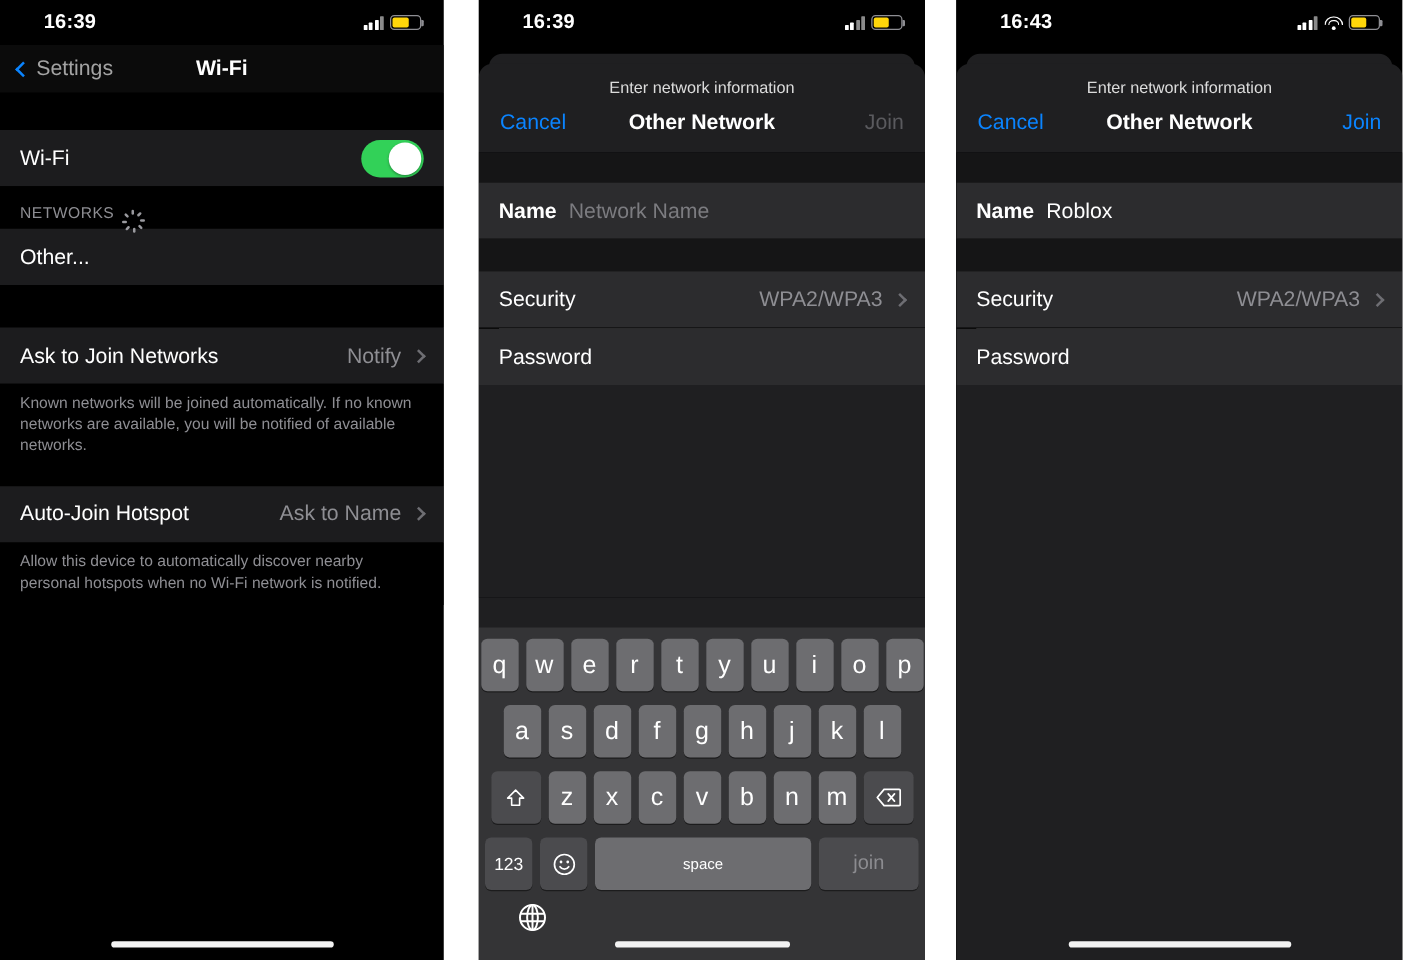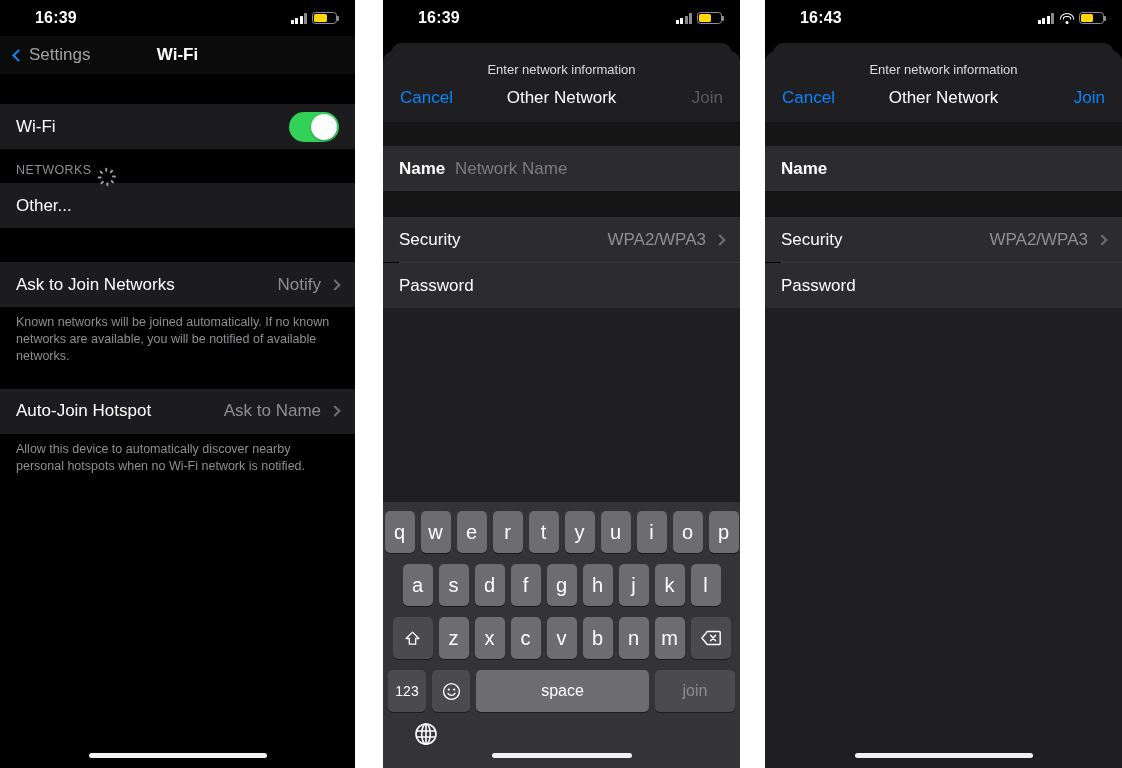--- a/index.html
+++ b/index.html
@@ -74,21 +74,21 @@
                   box-shadow: 0 1px 2px rgba(0,0,0,.35); }
 
   
   .dim { position:absolute; inset:0; background:#000; }
   .sheet-back { position:absolute; left:8px; right:8px; top:43px; height:40px;
                 background:#1f1f21; border-radius:11px 11px 0 0; }
   .sheet { position:absolute; left:0; right:0; top:51px; bottom:0; background:#1f1f21;
            border-radius:11px 11px 0 0; overflow:hidden; }
   .sheet-sub { text-align:center; color:#dcdcdc; font-size:13px; padding:11px 0 3px; }
   .sheet-nav { display:flex; align-items:center; justify-content:space-between; padding: 8px 17px 14px; position:relative; }
-  .sheet-nav .t { position:absolute; left:0; right:0; text-align:center; color:#fff; font-size:17px; font-weight:normal; pointer-events:none; }
+  .sheet-nav .t { position:absolute; left:0; right:0; text-align:center; color:#fff; font-size:17px; font-weight:bold; pointer-events:none; }
   .act { font-size:17px; color:#0a84ff; cursor:pointer; }
   .act.disabled { color:#5a5a5e; }
   .sheet-body { background:#000; }
   .frow { background:#2c2c2e; min-height:45px; display:flex; align-items:center; padding:12px 16px; color:#fff; font-size:17px; }
   .frow .k { font-weight:bold; min-width:56px; }
   .frow .inp { flex:1; color:#fff; font-size:17px; }
   .frow .inp.ph { color:#7c7c80; }
   .frow .val { color:#8e8e93; font-size:17px; }
   .fgap { height:25px; background:#151516; }
   .fsep { height:1px; background:#3a3a3c; margin-left:16px; background-clip:content-box; }
@@ -96,21 +96,21 @@
 
   
   .kbd { position:absolute; left:0; right:0; bottom:0; background:#343436; padding-top:9px; }
   .krow { display:flex; justify-content:center; gap:6px; margin-bottom:11px; }
   .key { background:#6d6d70; color:#fff; border-radius:5px; height:42px; min-width:30px; flex:0 0 30px;
          display:flex; align-items:center; justify-content:center; font-size:20px; box-shadow:0 1px 0 rgba(0,0,0,.45); cursor:pointer; }
   .key.dark { background:#4b4b4e; }
   .krow.r2 { padding: 0 17px; }
   .krow.r3 { padding: 0 0; }
   .key.wide { flex:0 0 40px; min-width:40px; font-size:15px; }
-  .key.space { flex:1 1 auto; font-size:16px; max-width:208px; }
+  .key.space { flex:1 1 auto; font-size:12px; max-width:208px; }
   .key.num { flex:0 0 38px; min-width:38px; font-size:14px; background:#4b4b4e; }
   .key.emoji { flex:0 0 38px; min-width:38px; background:#4b4b4e; font-size:17px; }
   .key.join { flex:0 0 80px; min-width:80px; background:#4b4b4e; color:#8c8c90; font-size:16px; }
   .kb-bottom { height:52px; position:relative; }
   .globe { position:absolute; left:31px; top:6px; width:24px; height:24px; cursor:pointer; }
 
   
   .home-ind { position:absolute; bottom:10px; left:50%; transform:translateX(-50%);
               width:180px; height:5px; background:#f2f2f2; border-radius:3px; }
   .home-ind.w1 { width:178px; }
@@ -342,20 +342,21 @@
       <div class="sheet-nav">
         <span class="act">Cancel</span>
         <span class="t">Other Network</span>
         <span class="act">Join</span>
       </div>
 
       <div class="sheet-body">
         <div class="fgap" style="height:24px"></div>
         <div class="frow">
           <span class="k">Name</span>
+          <span class="inp" placeholder="Network Name">Roblox</span>
         </div>
         <div class="fgap" style="height:26px"></div>
         <div class="frow">
           <span class="k" style="font-weight:normal;min-width:auto;flex:1">Security</span>
           <span class="val">WPA2/WPA3</span>
           <span class="chev-r"></span>
         </div>
         <div class="fsep"></div>
         <div class="frow">
           <span class="k" style="font-weight:normal;min-width:auto;flex:1">Password</span>

